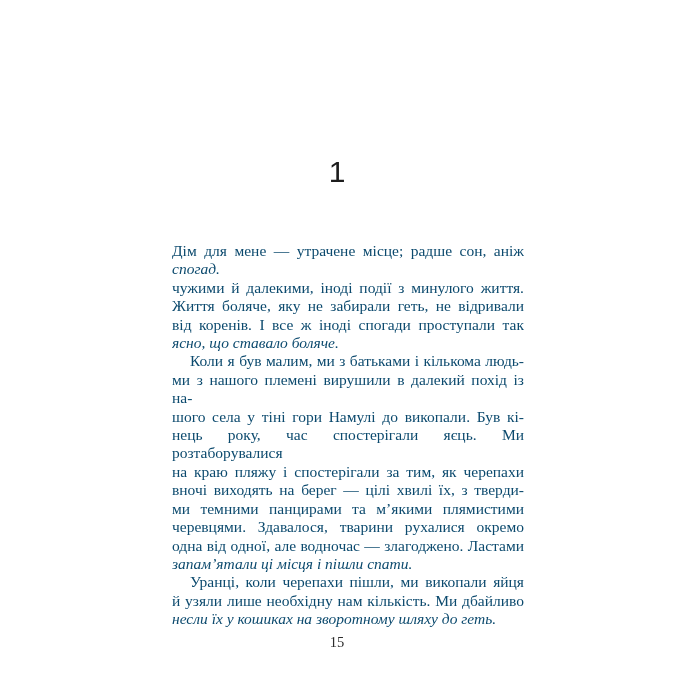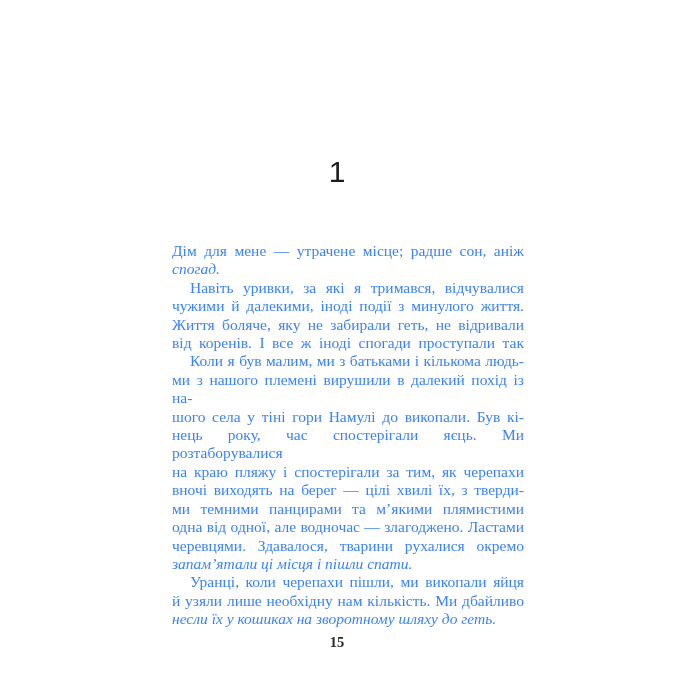--- a/index.html
+++ b/index.html
@@ -29,21 +29,21 @@
     color: #1d1d1d;
   }
   .text-column {
     position: absolute;
     left: 172px;
     top: 242px;
     width: 352px;
     font-family: "Liberation Serif", serif;
     font-size: 15.5px;
     line-height: 18.4px;
-    color: #3b82f6;
+    color: #0c4a6e;
   }
   .text-line {
     text-align: justify;
     text-align-last: justify;
     overflow: hidden;
     white-space: normal;
   }
   .text-line.last {
     text-align-last: left;
     font-style: italic;
@@ -54,45 +54,44 @@
   .page-number {
     position: absolute;
     top: 634px;
     left: 0;
     width: 674px;
     text-align: center;
     font-family: "Liberation Serif", serif;
     font-size: 14.5px;
     line-height: 17px;
     color: #2b2b2b;
-    font-weight: bold;
   }
 </style>
 </head>
 <body>
 
 <div class="book-page">
   <div class="chapter-number">1</div>
 
   <div class="text-column">
       <div class="text-line">Дім для мене — утрачене місце; радше сон, аніж</div>
       <div class="text-line last">спогад.</div>
-      <div class="text-line indent">Навіть уривки, за які я тримався, відчувалися</div>
       <div class="text-line">чужими й далекими, іноді події з минулого життя.</div>
       <div class="text-line">Життя боляче, яку не забирали геть, не відривали</div>
       <div class="text-line">від коренів. І все ж іноді спогади проступали так</div>
+      <div class="text-line last">ясно, що ставало боляче.</div>
       <div class="text-line indent">Коли я був малим, ми з батьками і кількома людь-</div>
       <div class="text-line">ми з нашого племені вирушили в далекий похід із на-</div>
       <div class="text-line">шого села у тіні гори Намулі до викопали. Був кі-</div>
       <div class="text-line">нець року, час спостерігали яєць. Ми розтаборувалися</div>
       <div class="text-line">на краю пляжу і спостерігали за тим, як черепахи</div>
       <div class="text-line">вночі виходять на берег — цілі хвилі їх, з тверди-</div>
       <div class="text-line">ми темними панцирами та м’якими плямистими</div>
+      <div class="text-line">черевцями. Здавалося, тварини рухалися окремо</div>
       <div class="text-line">одна від одної, але водночас — злагоджено. Ластами</div>
-      <div class="text-line">черевцями. Здавалося, тварини рухалися окремо</div>
       <div class="text-line last">запам’ятали ці місця і пішли спати.</div>
       <div class="text-line indent">Уранці, коли черепахи пішли, ми викопали яйця</div>
       <div class="text-line">й узяли лише необхідну нам кількість. Ми дбайливо</div>
       <div class="text-line last">несли їх у кошиках на зворотному шляху до геть.</div>
     </div>
 
   <div class="page-number">15</div>
 </div>
 
 </body></html>

